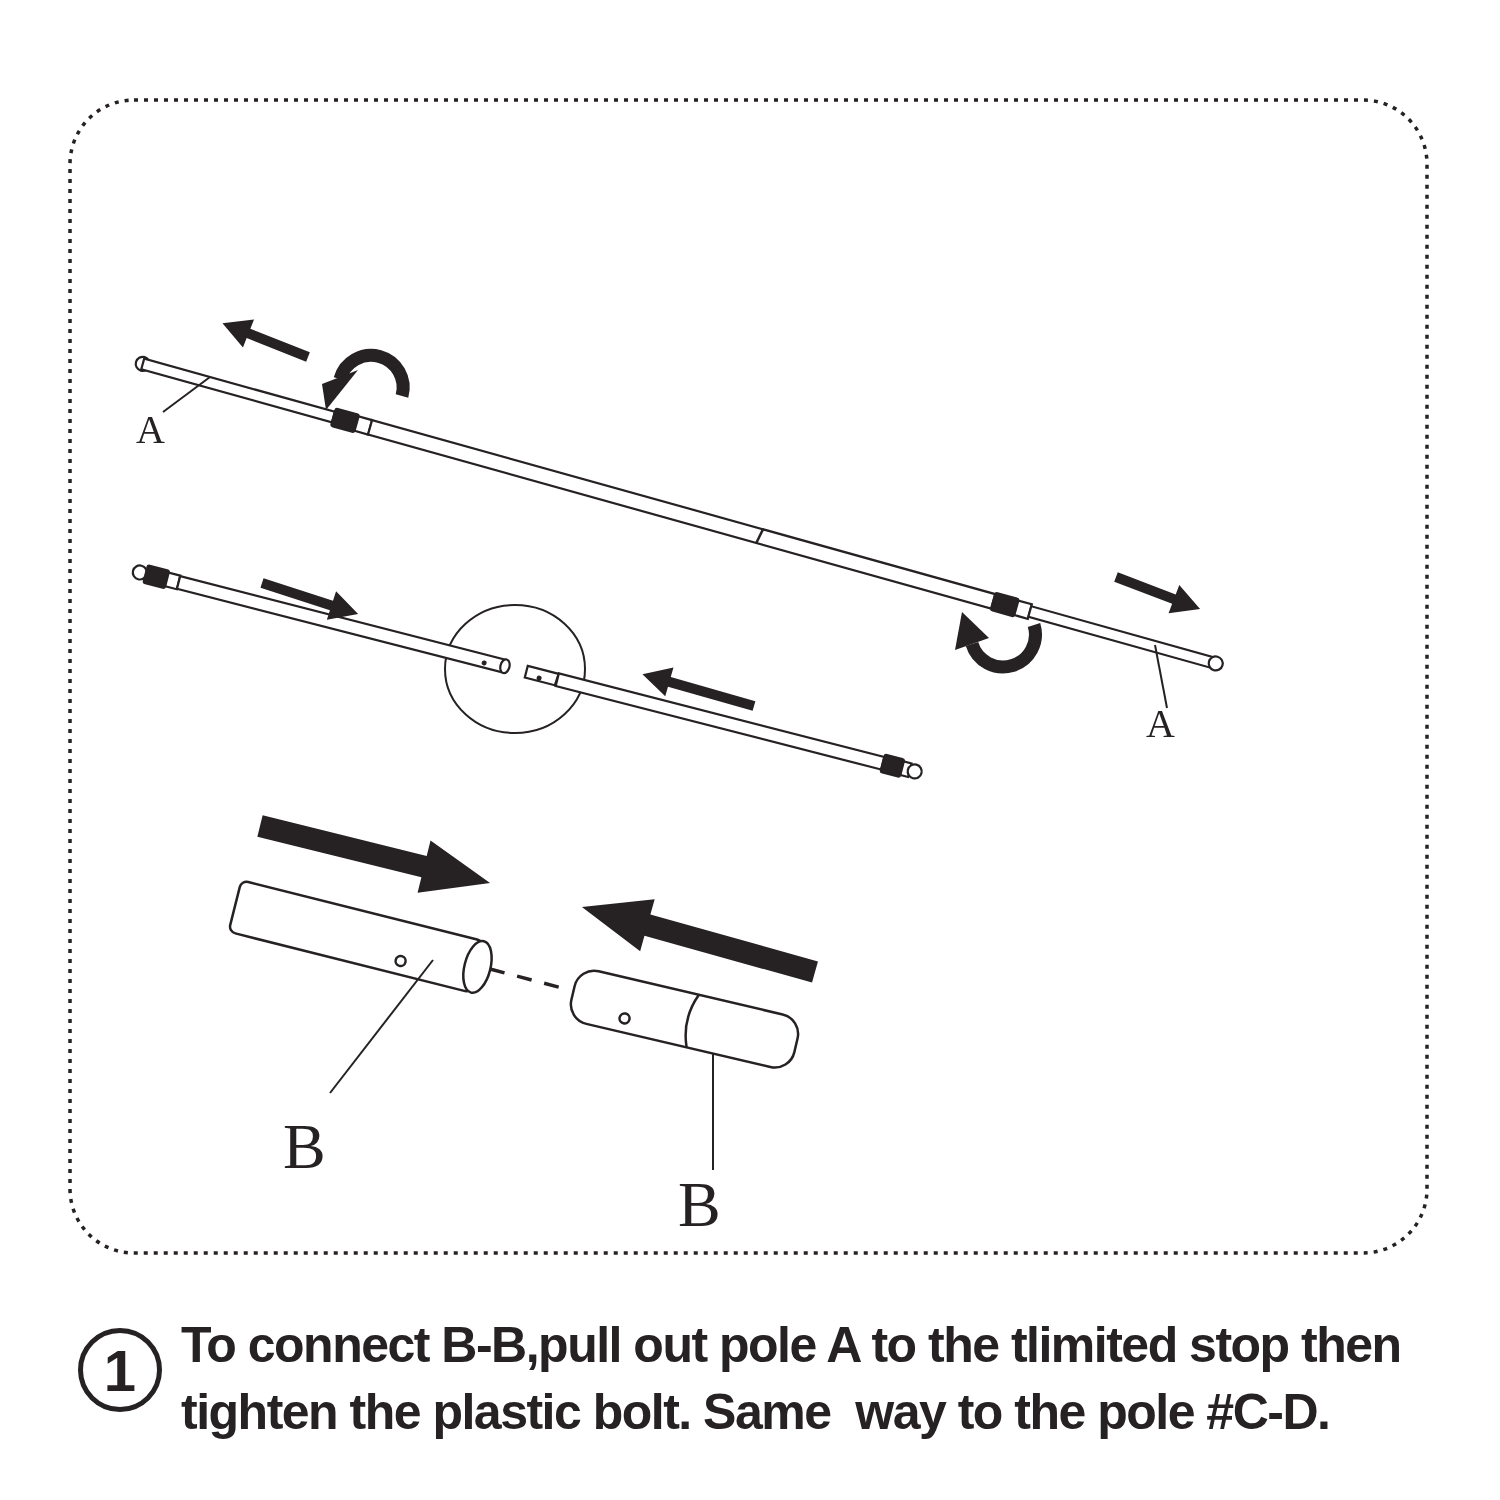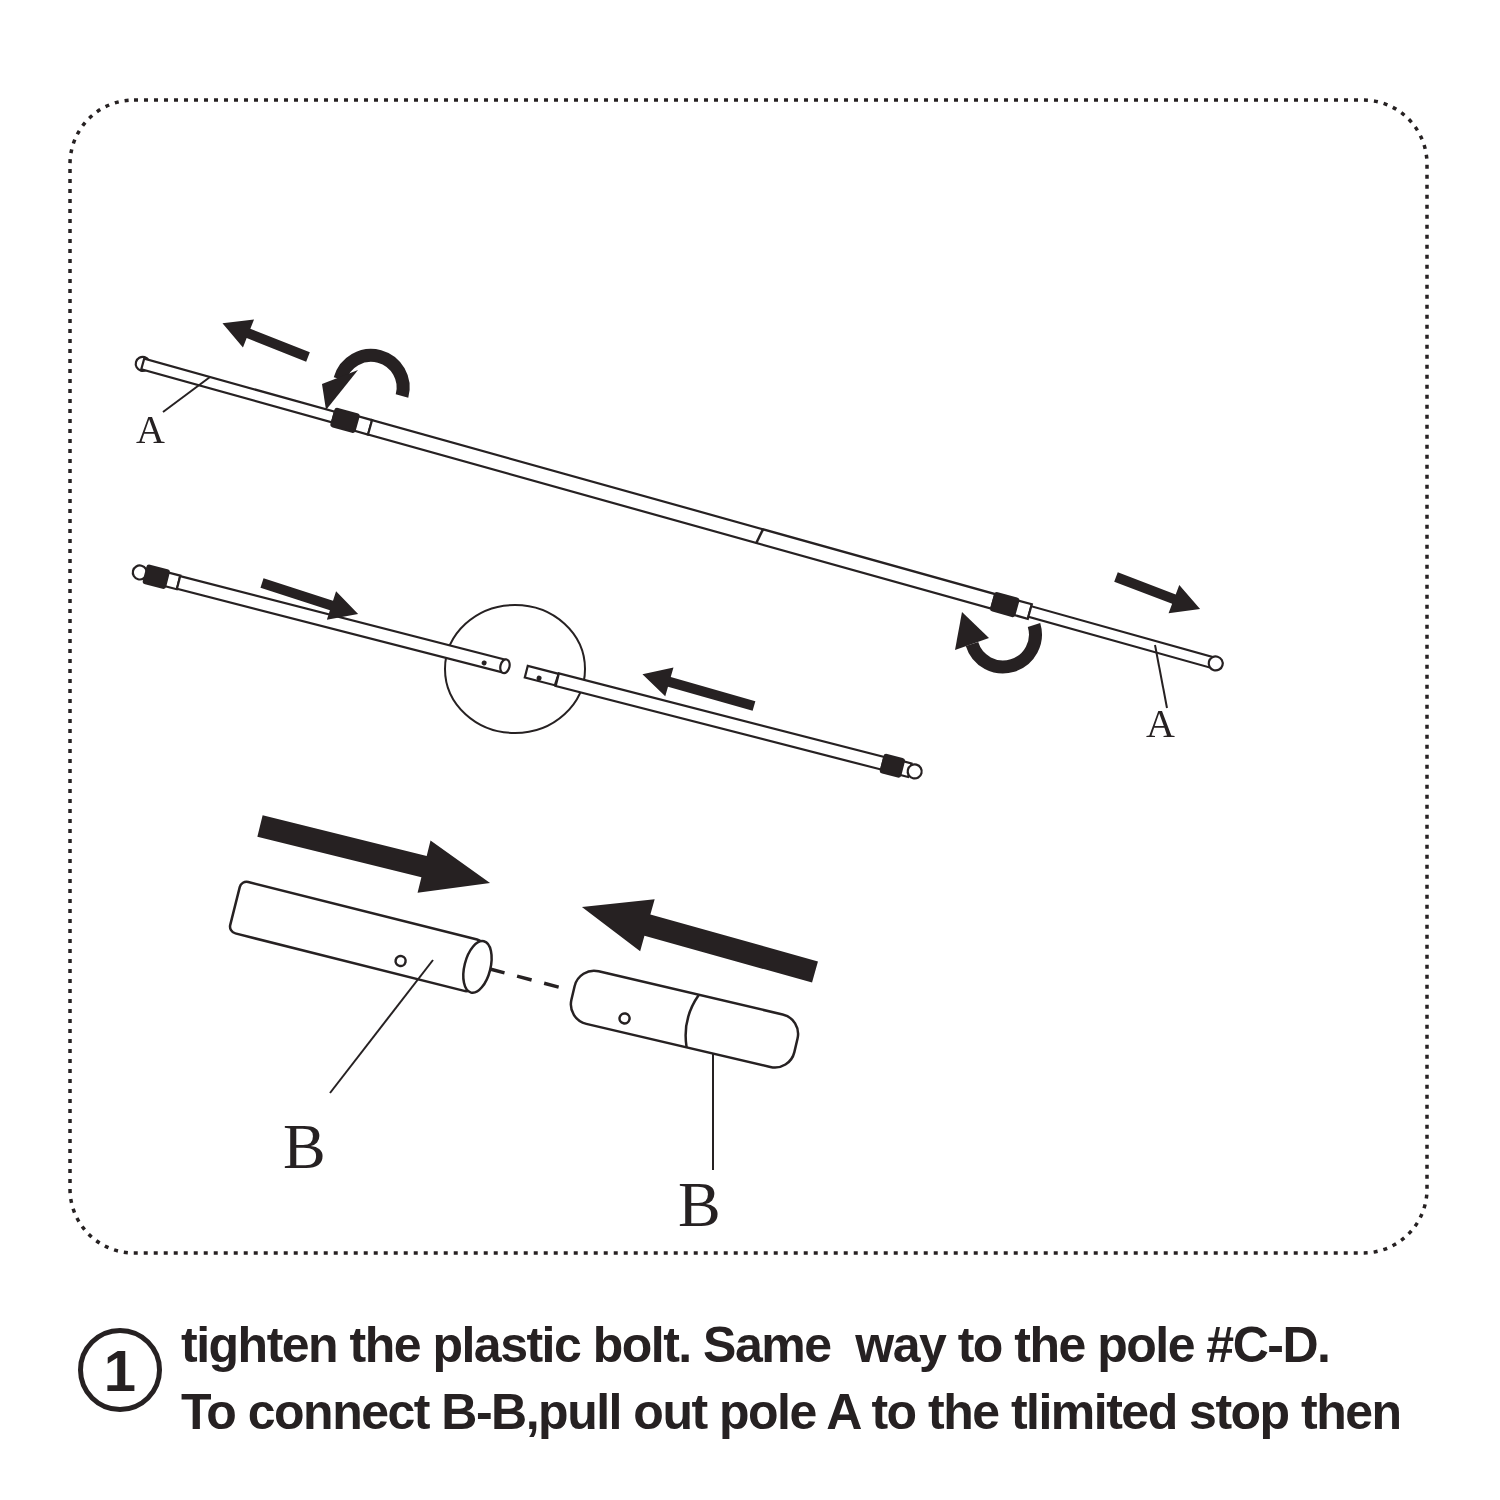--- a/index.html
+++ b/index.html
@@ -123,18 +123,18 @@
 
     <line x1="713" y1="1054" x2="713" y2="1170" stroke="#262122" stroke-width="2"></line>
     <text x="678" y="1226" font-family="Liberation Serif, serif" font-size="64" fill="#262122">B</text>
   </svg>
 
   <div class="step-row">
     <div class="step-badge">
       <span>1</span>
     </div>
     <div class="instr">
+      <div>To connect B-B,pull out pole A to the tlimited stop then</div>
       <div>tighten the plastic bolt. Same  way to the pole #C-D.</div>
-      <div>To connect B-B,pull out pole A to the tlimited stop then</div>
     </div>
   </div>
 
 </div>
 
 </body></html>

